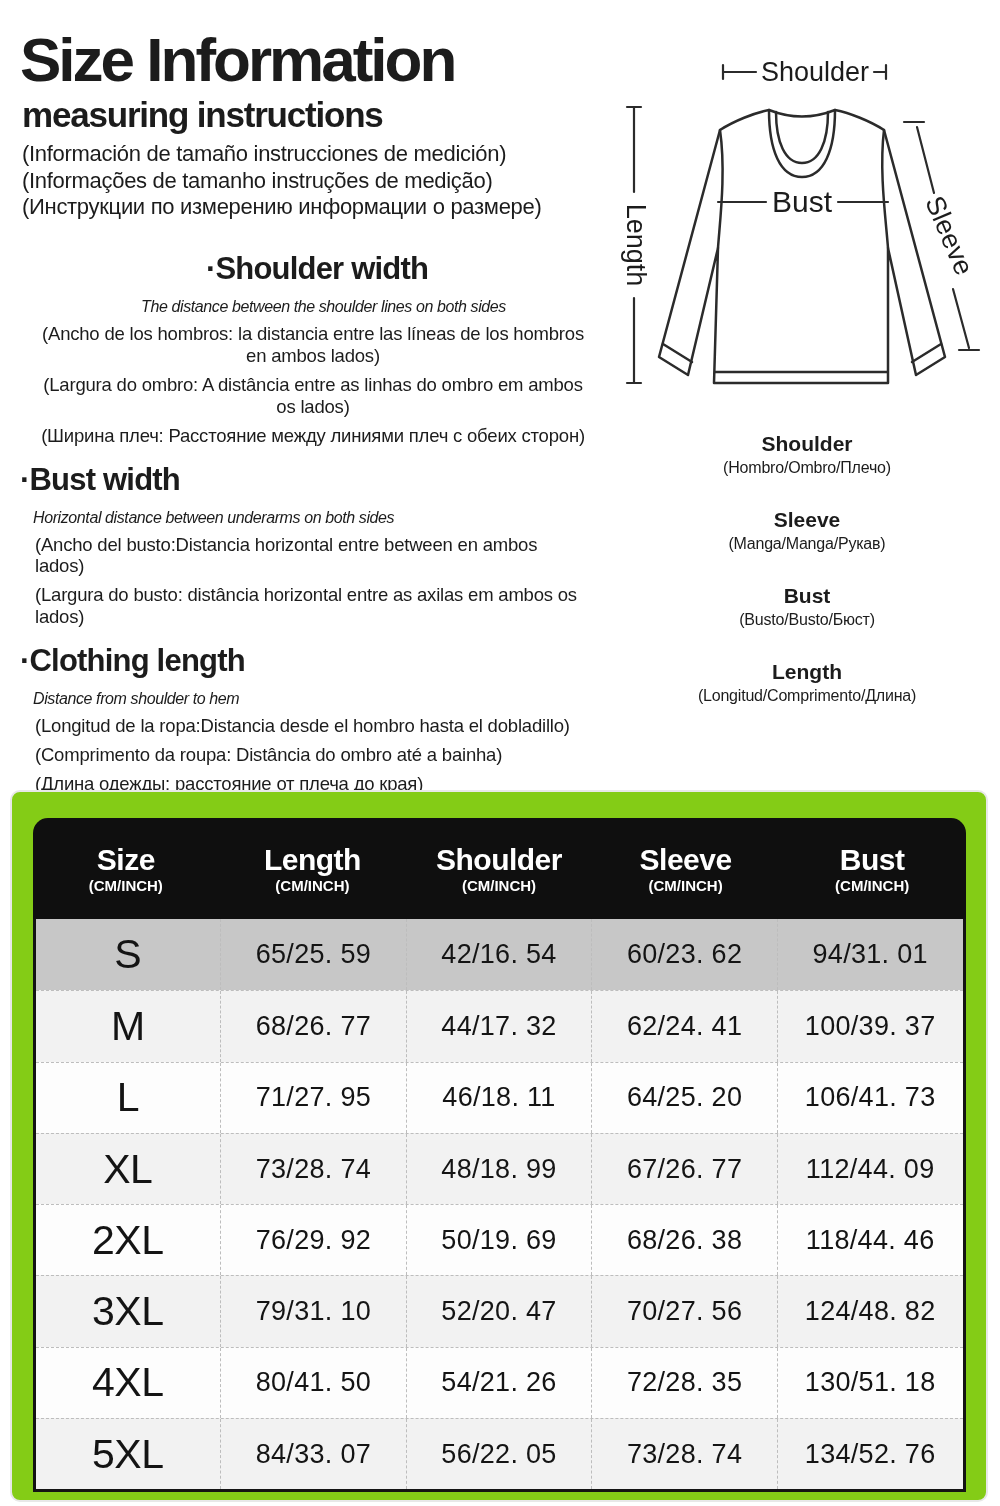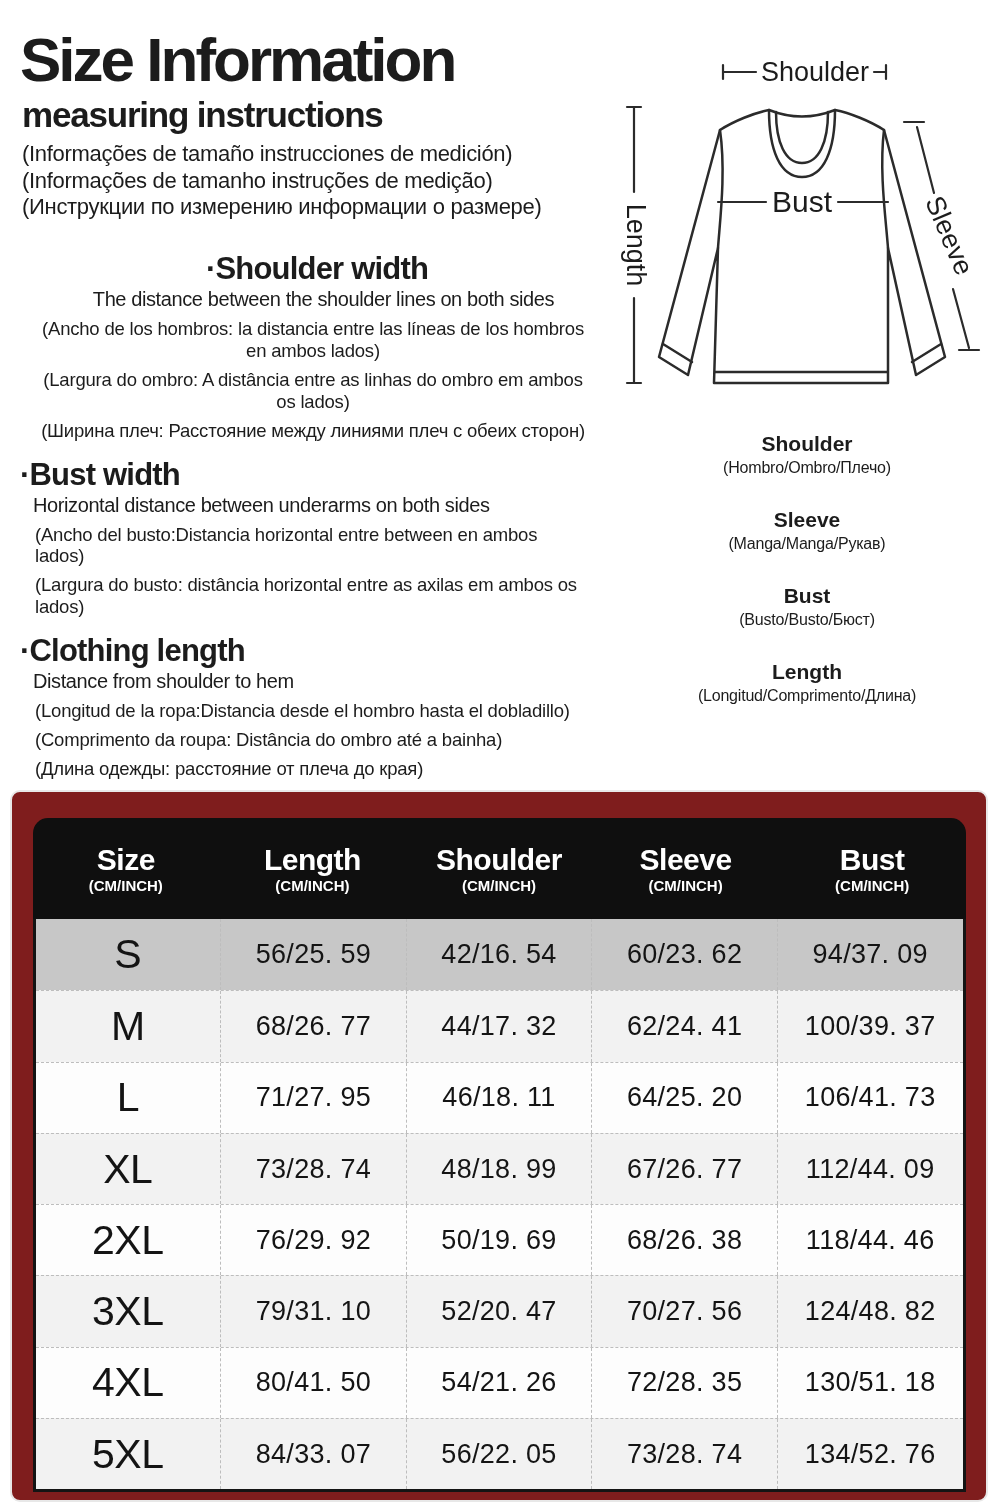--- a/index.html
+++ b/index.html
@@ -13,34 +13,34 @@
   .right-col { width:386px; position:relative; }
 
   .title { font-size:62px; font-weight:bold; letter-spacing:-3px; line-height:1.02; margin-top:8px; }
   .subtitle { font-size:35px; font-weight:bold; letter-spacing:-1.2px; margin:4px 0 6px 2px; }
   .title-trans { font-size:22px; line-height:1.2; letter-spacing:-0.3px; margin-left:2px; }
 
   .sec { margin-top:15px; }
   .sec.first { margin-top:31px;text-align:center; }
   .sec-head { font-size:31px; font-weight:bold; letter-spacing:-0.8px; }
   .sec-bullet { font-size:31px; }
-  .sec-desc { font-size:20px; letter-spacing:-0.4px; margin:1px 0 7px 13px; }
+  .sec-desc { font-size:16px; letter-spacing:-0.4px; margin:11px 0 7px 13px;font-style:italic; }
   .sec-trans { font-size:18.5px; line-height:1.18; letter-spacing:-0.2px;
                margin:7px 0 0 15px; max-width:556px; }
 
   
   .shirt-svg { position:absolute; top:10px; left:2px; }
   .legend { position:absolute; top:412px; left:0; width:100%; text-align:center; }
   .legend-item { margin-bottom:31px; }
   .legend-name { font-size:21px; font-weight:bold; margin-bottom:3px; }
   .legend-trans { font-size:16px; letter-spacing:-0.2px; }
 
   
   .panel { position:absolute; left:10px; top:790px; width:978px; height:712px;
-           border:2px solid #e8e8e8; border-radius:10px; background:#7f1d1d; }
+           border:2px solid #e8e8e8; border-radius:10px; background:#84cc16; }
   .size-table { width:933px; margin:26px auto 0; }
   .t-head { background:#0f0f0f; height:101px; border-radius:15px 15px 0 0;
             display:flex; align-items:center; }
   .th { flex:1; text-align:center; color:#ffffff; }
   .th-label { font-size:30px; font-weight:bold; letter-spacing:-0.5px; }
   .th-unit { font-size:15px; font-weight:bold; letter-spacing:0; }
   .t-body { border:3px solid #141414; border-top:none; background:#fff; }
   .t-row { display:flex; height:71.3px; }
   .t-row + .t-row { border-top:1px dashed #bdbdbd; }
   .t-row:nth-child(1) { background:#c7c7c7; }
@@ -54,21 +54,21 @@
 </head>
 <body>
 
 <div class="page">
 
   <div class="top">
 
     <div class="left-col">
       <div class="title">Size Information</div>
       <div class="subtitle">measuring instructions</div>
-      <div class="title-trans">(Informações de tamaño instrucciones de medición)</div>
+      <div class="title-trans">(Información de tamaño instrucciones de medición)</div>
       <div class="title-trans">(Informações de tamanho instruções de medição)</div>
       <div class="title-trans">(Инструкции по измерению информации о размере)</div>
 
       <div class="sec first">
         <div class="sec-head"><span class="sec-bullet">·</span><span>Shoulder width</span></div>
         <div class="sec-desc">The distance between the shoulder lines on both sides</div>
         <div class="sec-trans">(Ancho de los hombros: la distancia entre las líneas de los hombros en ambos lados)</div>
         <div class="sec-trans">(Largura do ombro: A distância entre as linhas do ombro em ambos os lados)</div>
         <div class="sec-trans">(Ширина плеч: Расстояние между линиями плеч с обеих сторон)</div>
       </div>
@@ -184,24 +184,24 @@
         </div>
         <div class="th">
           <div class="th-label">Bust</div>
           <div class="th-unit">(CM/INCH)</div>
         </div>
       </div>
 
       <div class="t-body">
         <div class="t-row">
           <div class="t-cell size-cell">S</div>
-          <div class="t-cell">56/25. 59</div>
+          <div class="t-cell">65/25. 59</div>
           <div class="t-cell">42/16. 54</div>
           <div class="t-cell">60/23. 62</div>
-          <div class="t-cell">94/37. 09</div>
+          <div class="t-cell">94/31. 01</div>
         </div>
         <div class="t-row">
           <div class="t-cell size-cell">M</div>
           <div class="t-cell">68/26. 77</div>
           <div class="t-cell">44/17. 32</div>
           <div class="t-cell">62/24. 41</div>
           <div class="t-cell">100/39. 37</div>
         </div>
         <div class="t-row">
           <div class="t-cell size-cell">L</div>

